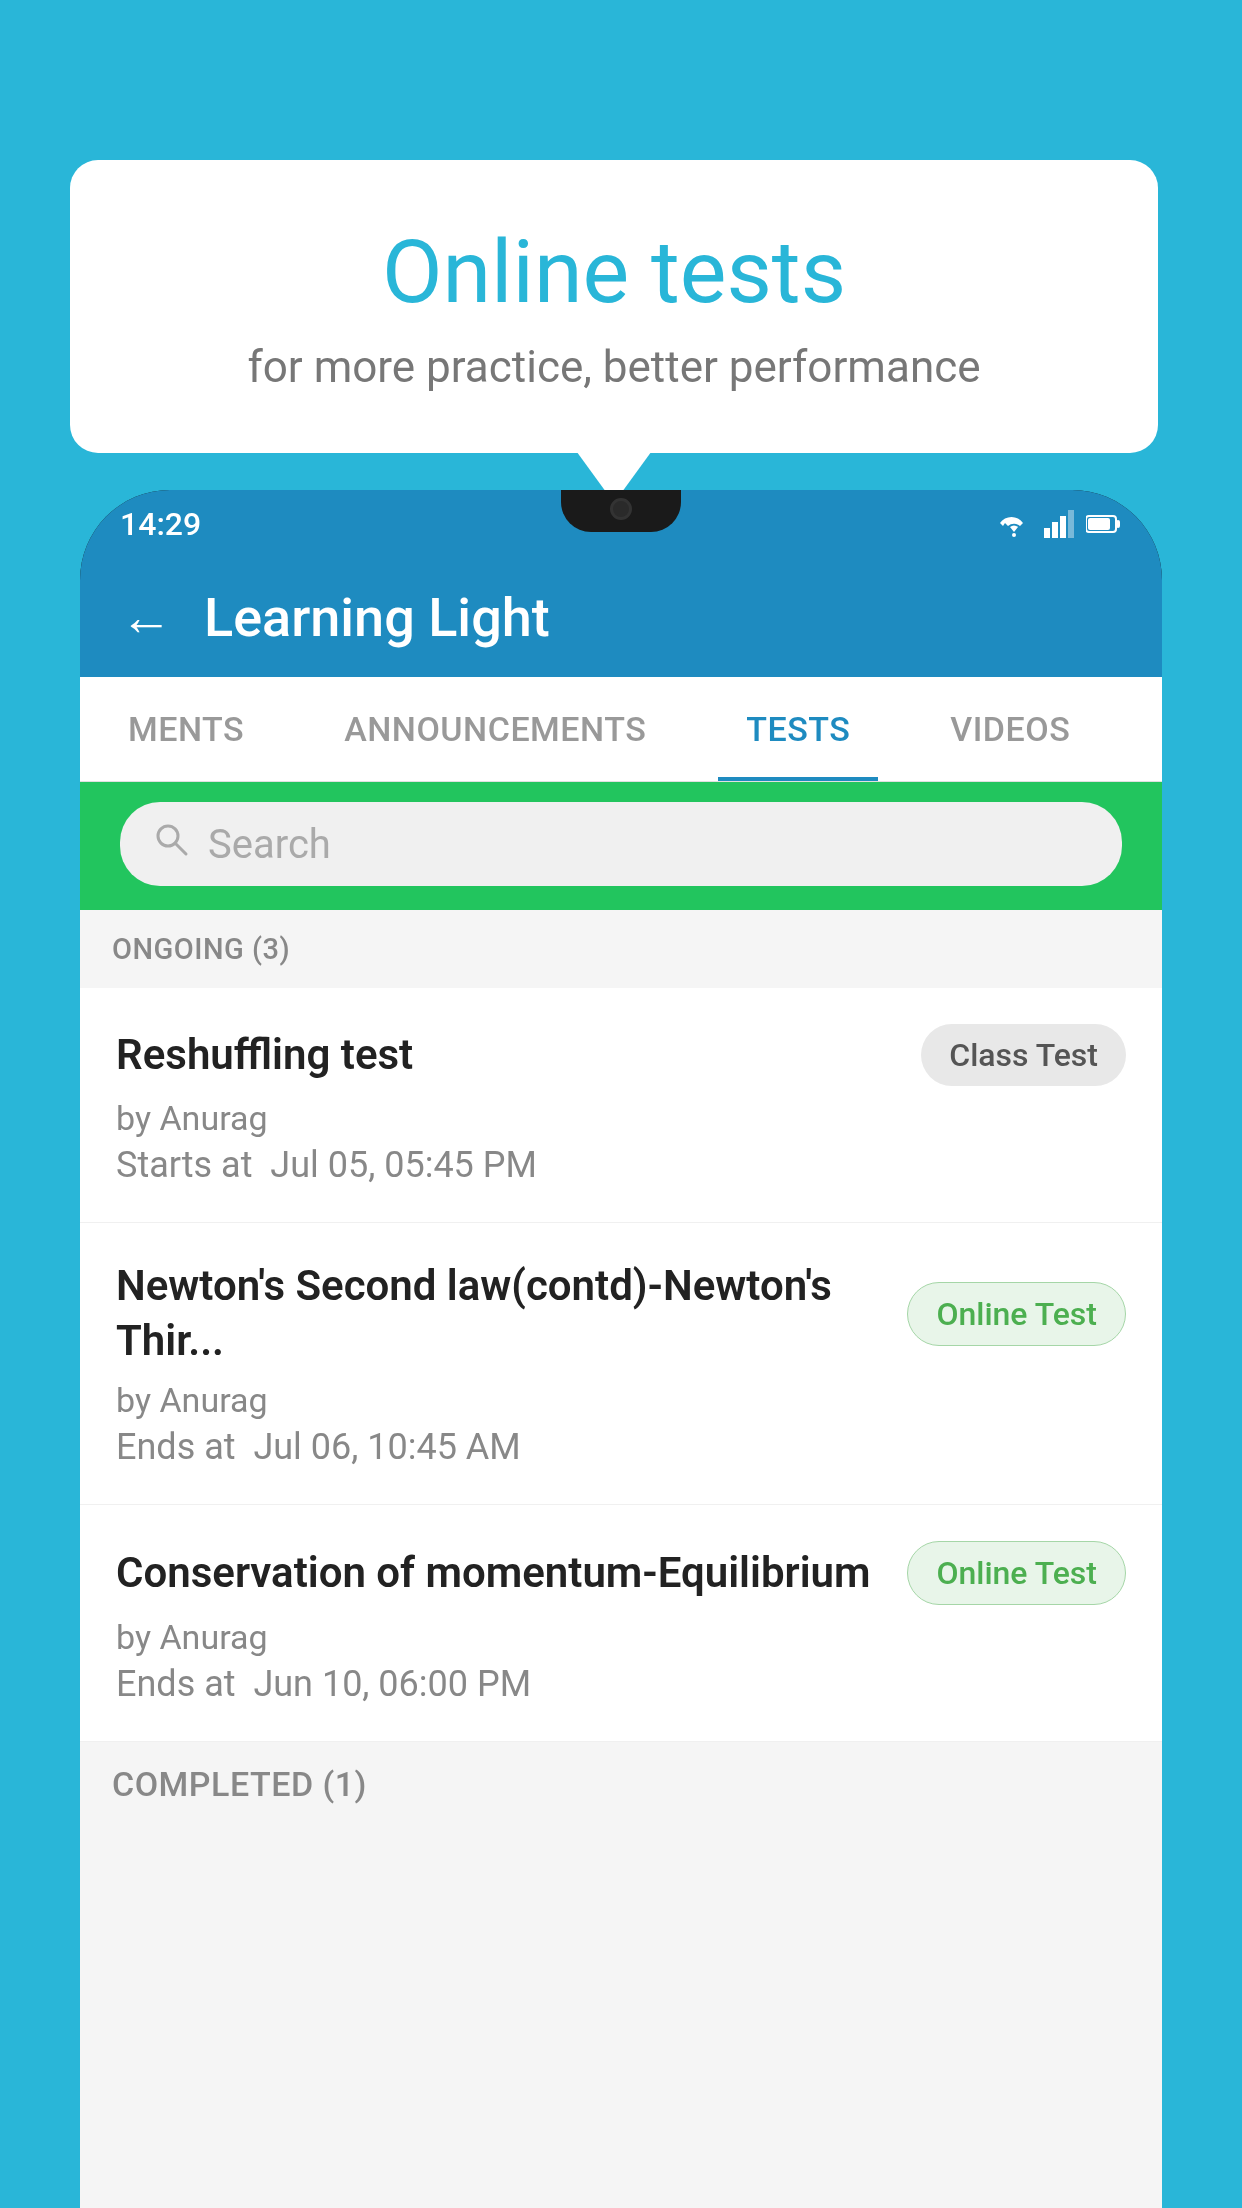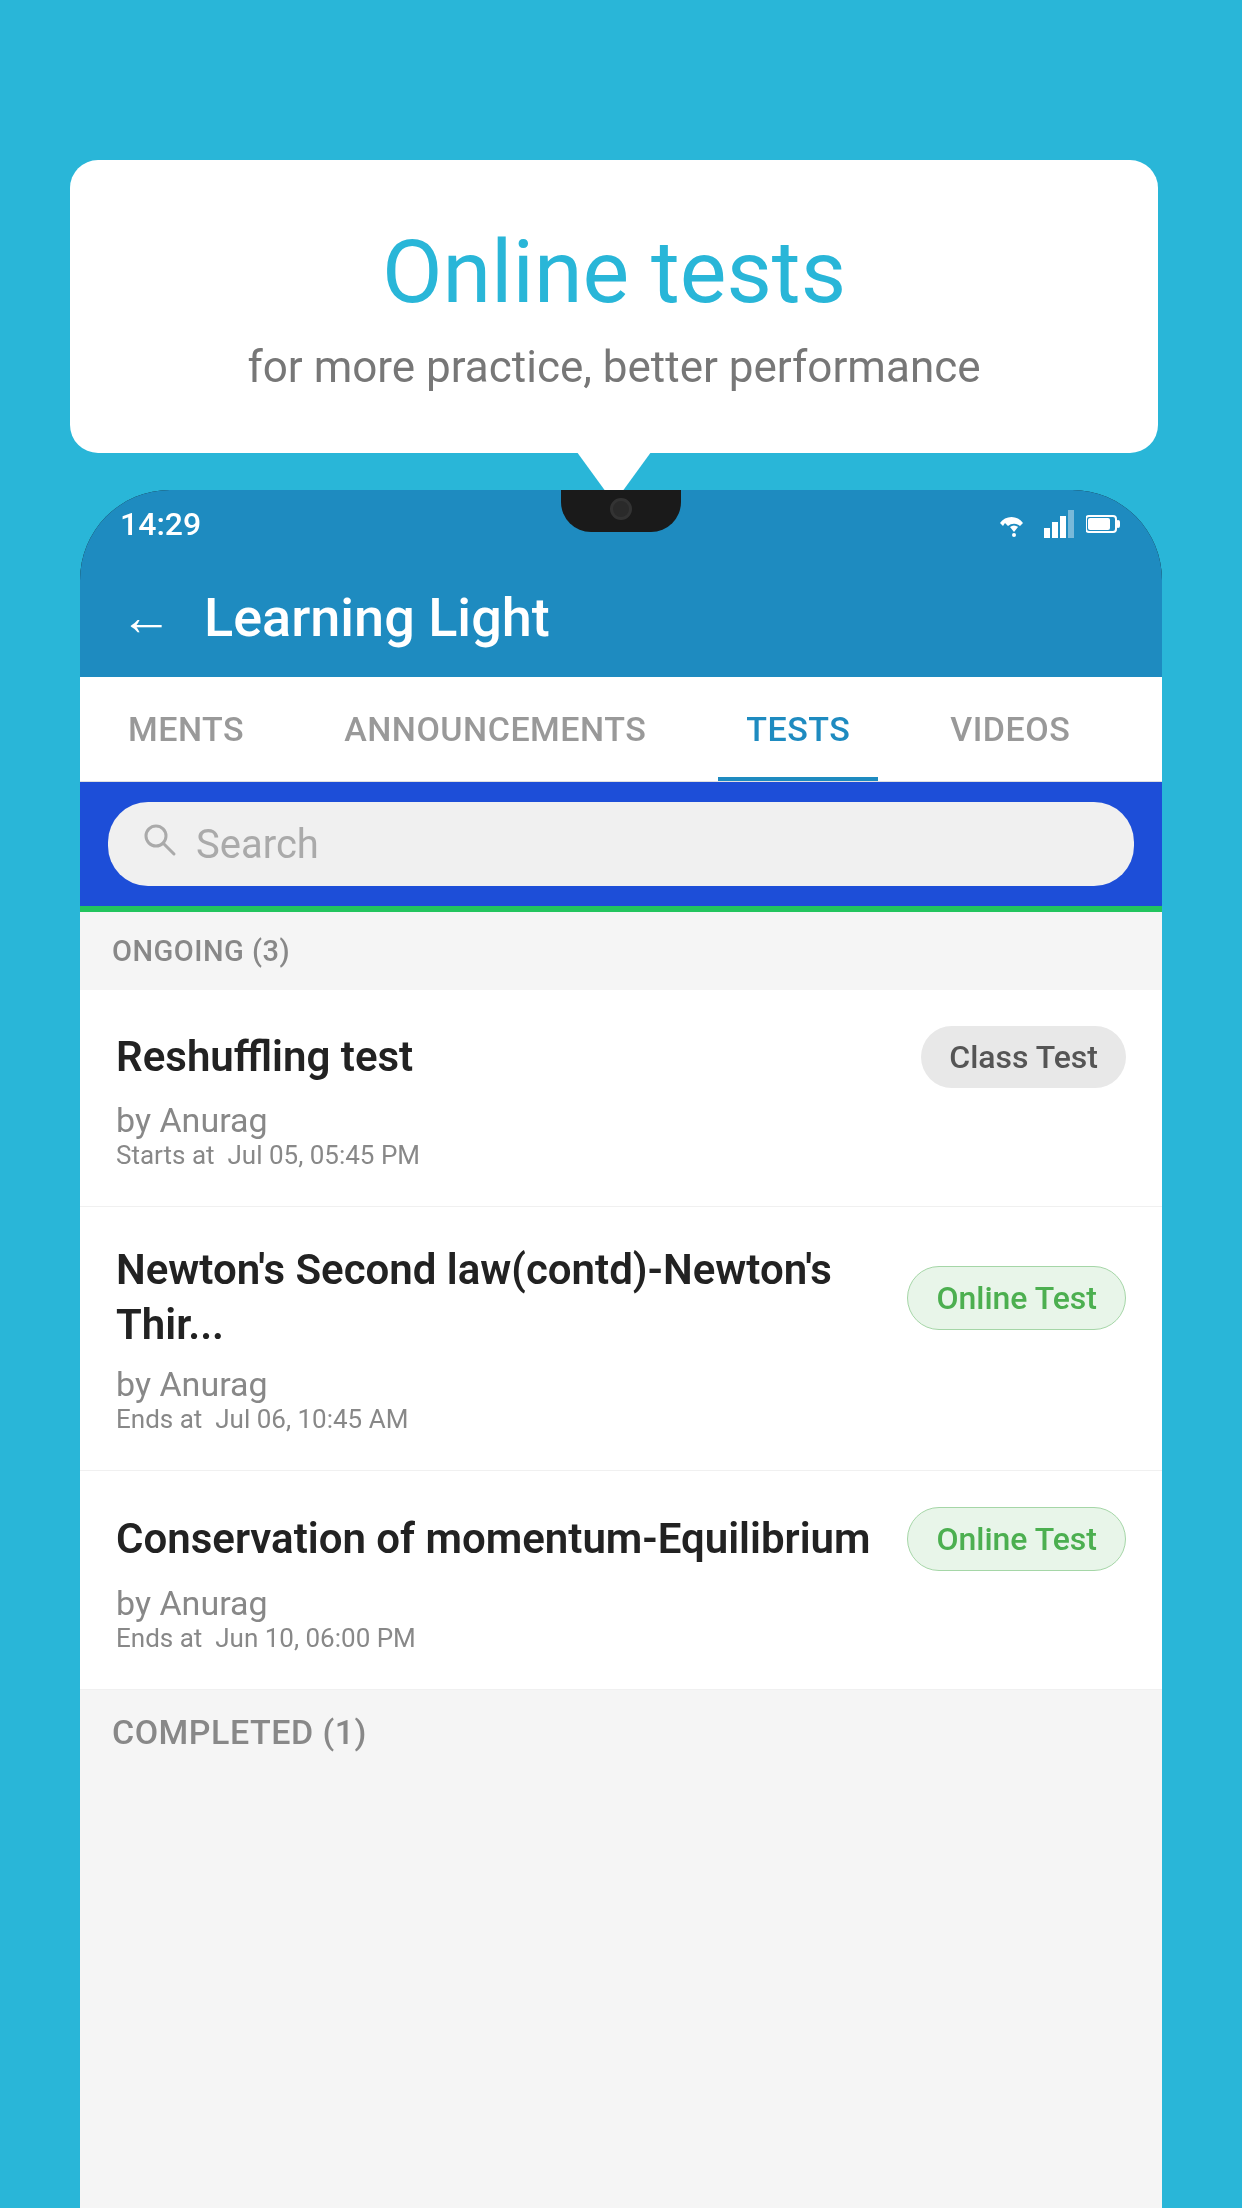--- a/index.html
+++ b/index.html
@@ -172,23 +172,23 @@
       position: absolute;
       bottom: 0;
       left: 0;
       right: 0;
       height: 4px;
       background: #1e8bc0;
     }
 
     
     .search-container {
-      background: #1d4ed8;
-      padding: 20px 28px;
-      border-bottom: 6px solid #22c55e;
+      background: #22c55e;
+      padding: 20px 40px;
+      border-bottom: 4px solid #22c55e;
     }
 
     .search-bar {
       background: #f0f0f0;
       border-radius: 40px;
       display: flex;
       align-items: center;
       padding: 18px 32px;
       gap: 18px;
     }
@@ -256,22 +256,23 @@
       border: 1.5px solid #a5d6a7;
     }
 
     .test-meta {
       font-size: 34px;
       color: #888;
       margin-top: 4px;
     }
 
     .test-meta-time {
-      font-size: 26px;
+      font-size: 36px;
       color: #888;
+      margin-top: 6px;
     }
 
     
     .completed-header {
       padding: 22px 32px;
       font-size: 34px;
       color: #888;
       font-weight: 500;
       letter-spacing: 0.5px;
       background: #f5f5f5;

